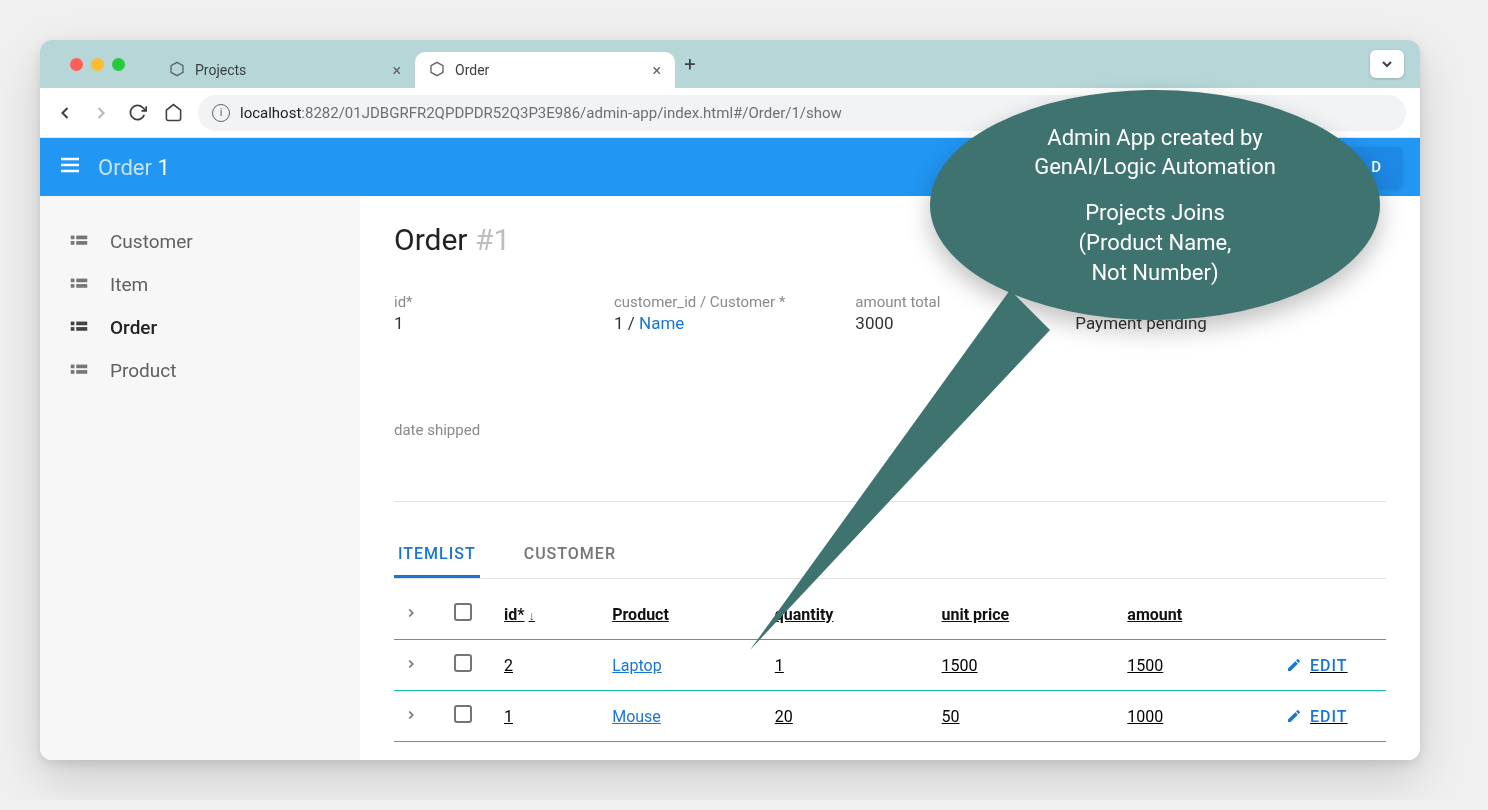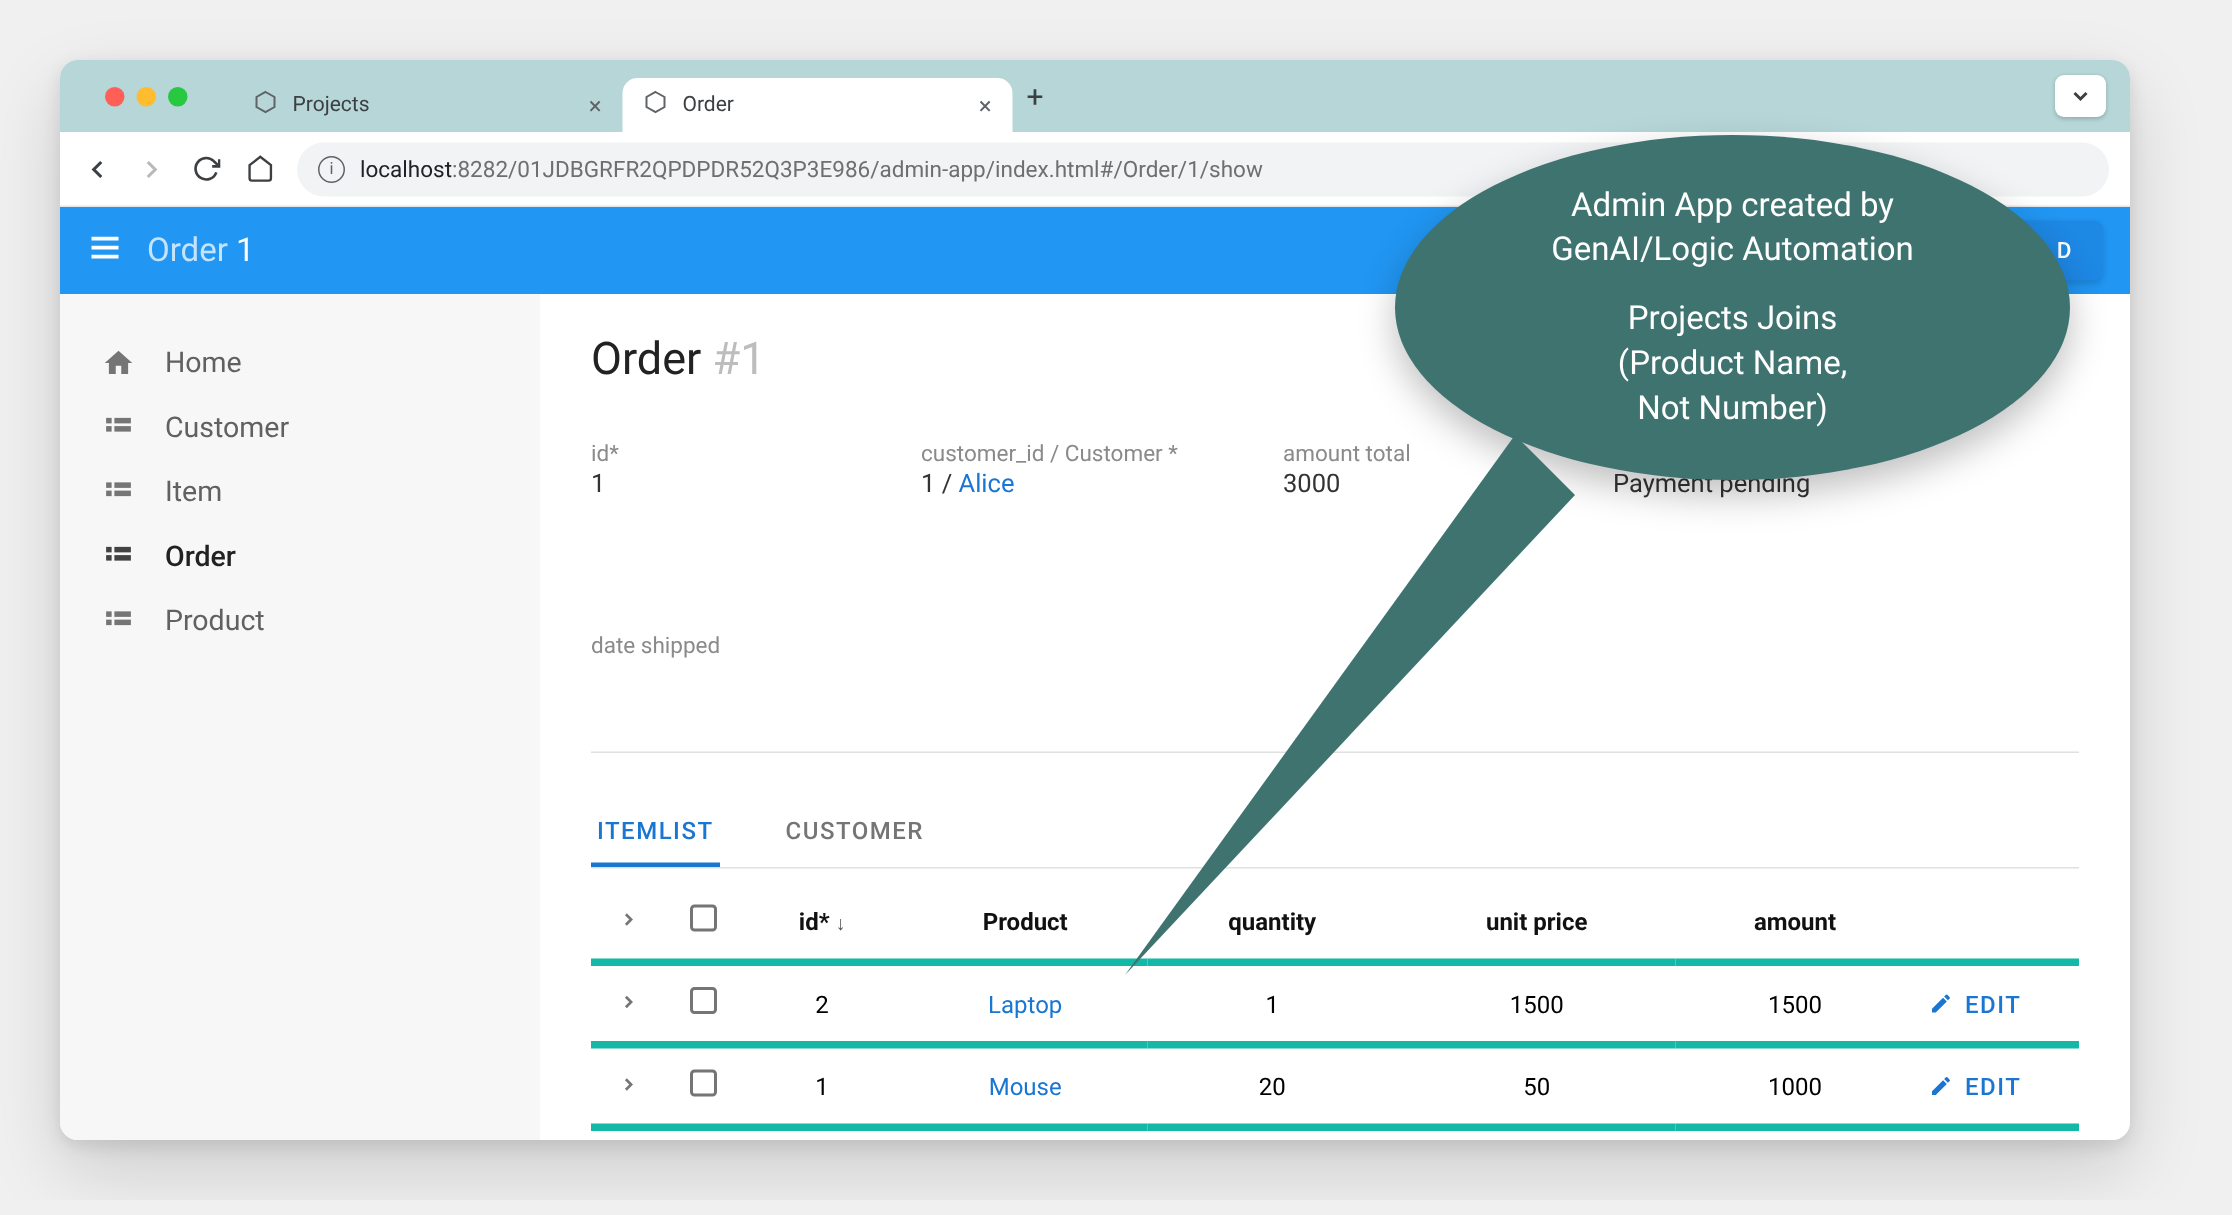--- a/index.html
+++ b/index.html
@@ -132,21 +132,21 @@
   .field { min-width:150px;}
   .field .lab { font-size:15px; color:#8a8a8a; margin-bottom:2px;}
   .field .val { font-size:17px; color:#333;}
   .field .val a { color:#1976d2; text-decoration:none;}
   .field.wide { width:100%; margin-top:18px;}
   hr.sep { border:none; border-top:1px solid #e0e0e0; margin:60px 0 30px;}
   .tabs { display:flex; gap:40px; border-bottom:1px solid #e0e0e0;align-items:center; }
   .tab { padding:12px 4px; font-size:16px; letter-spacing:1px; font-weight:500; color:#757575; cursor:pointer; border-bottom:3px solid transparent;}
   .tab.active { color:#1976d2; border-bottom-color:#1976d2;}
   table.items { width:100%; border-collapse:collapse; margin-top:10px;}
-  table.items th, table.items td { text-align:center; padding:14px 10px; border-bottom:5px solid #14b8a6; font-size:16px;}
+  table.items th, table.items td { text-align:left; padding:14px 10px; border-bottom:1px solid #14b8a6; font-size:16px;text-decoration:underline;}
   table.items th { color:#111; font-weight:700;}
   table.items td.link { color:#1976d2;}
   .chev { color:#757575; cursor:pointer;}
   .cb { width:18px;height:18px;border:2px solid #757575;border-radius:3px;display:inline-block;cursor:pointer;}
   .editbtn { color:#1976d2; font-weight:500; display:flex;align-items:center;gap:8px;cursor:pointer;letter-spacing:1px;}
   .sort-arr { font-size:13px; color:#555; margin-left:4px;}
   
   .callout {
     position:absolute;
     right:40px; top:50px;
@@ -283,28 +283,20 @@
         <span>D</span>
       </div>
     </div>
   </div>
 
   <div class="app-body">
     <div class="sidebar">
       <div class="side-item">
         <span class="side-ico">
           <svg width="22" height="22" viewBox="0 0 24 24" fill="#757575">
-              <path d="M10 20v-6h4v6h5v-8h3L12 3 2 12h3v8z"></path>
-            </svg>
-        </span>
-        <span>Home</span>
-      </div>
-      <div class="side-item">
-        <span class="side-ico">
-          <svg width="22" height="22" viewBox="0 0 24 24" fill="#757575">
               <rect x="3" y="5" width="4" height="4"></rect>
               <rect x="9" y="5" width="12" height="4"></rect>
               <rect x="3" y="11" width="4" height="4"></rect>
               <rect x="9" y="11" width="12" height="4"></rect>
             </svg>
         </span>
         <span>Customer</span>
       </div>
       <div class="side-item">
         <span class="side-ico">
@@ -347,21 +339,21 @@
       </h1>
 
       <div class="fields">
         <div class="field">
           <div class="lab">id*</div>
           <div class="val">1</div>
         </div>
         <div class="field">
           <div class="lab">customer_id / Customer *</div>
           <div class="val">
-            <span>1 / </span><a href="#">Alice</a>
+            <span>1 / </span><a href="#">Name</a>
           </div>
         </div>
         <div class="field">
           <div class="lab">amount total</div>
           <div class="val">3000</div>
         </div>
         <div class="field">
           <div class="lab">notes</div>
           <div class="val">Payment pending</div>
         </div>

